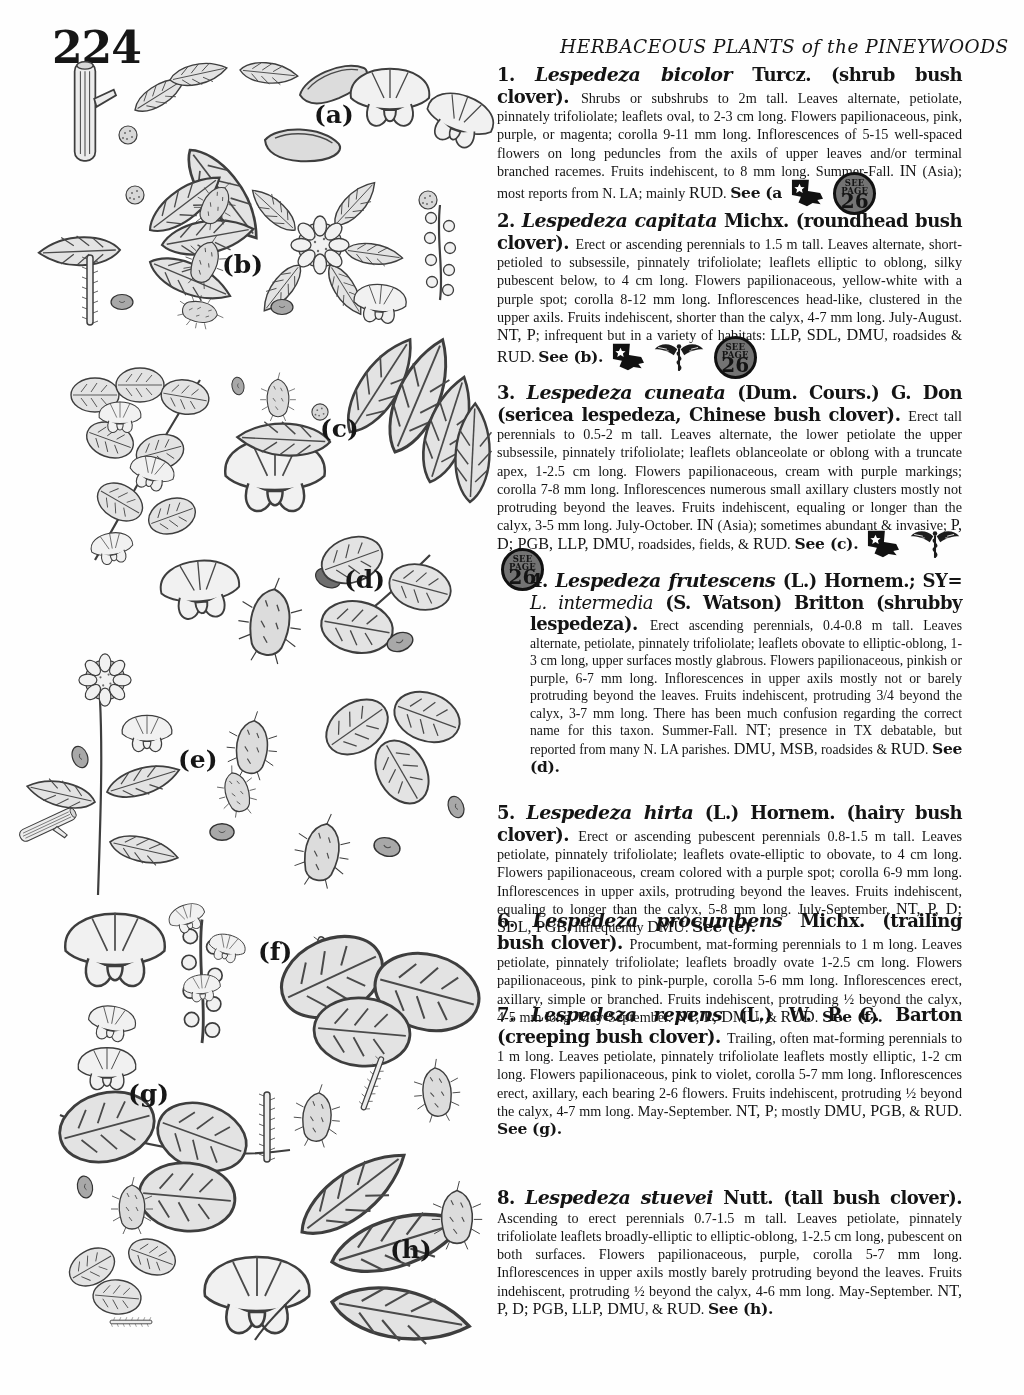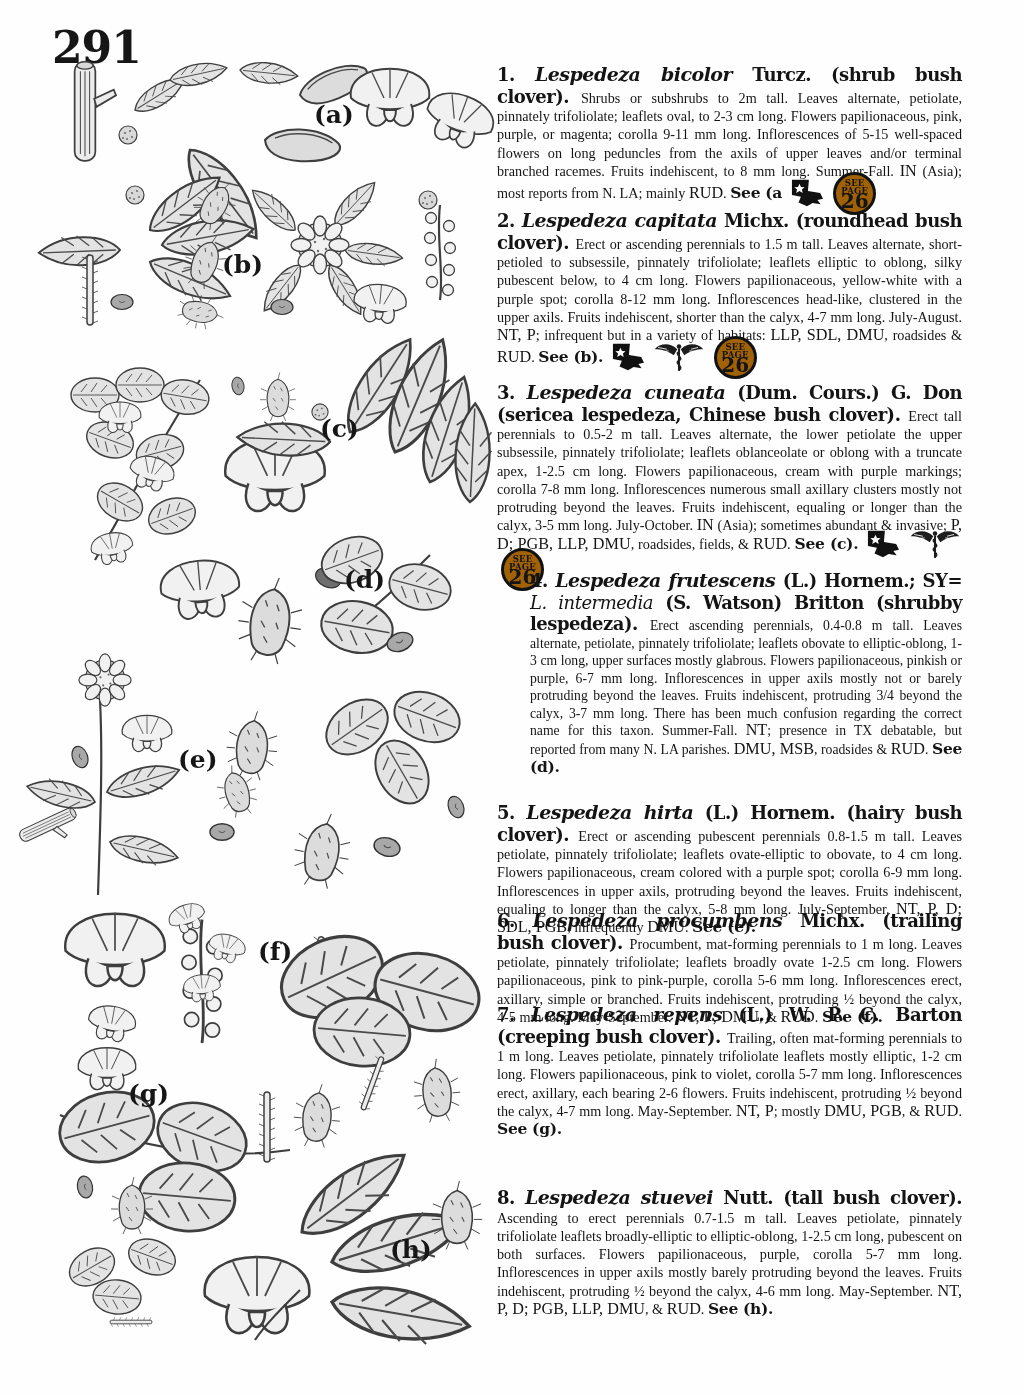--- a/index.html
+++ b/index.html
@@ -35,30 +35,31 @@
   .r.plain{font-family:"Liberation Serif",serif;}
   .r.b{font-family:"DejaVu Serif",serif;font-weight:700;font-size:18px;line-height:21.5px;letter-spacing:-.5px;}
   .r.bi{font-family:"DejaVu Serif",serif;font-weight:700;font-style:italic;font-size:19px;line-height:21.5px;letter-spacing:-.5px;}
   .r.i{font-family:"DejaVu Serif",serif;font-style:italic;font-size:18px;line-height:21.5px;letter-spacing:-.5px;}
   .r.abbr{font-family:"Liberation Serif",serif;font-size:16.2px;}
   .r.see{font-family:"DejaVu Serif",serif;font-weight:700;font-size:15.5px;letter-spacing:-.3px;}
   .e3 .entry-text{font-size:13.7px;line-height:17.5px;margin-left:33px;}
   .entry-text svg.inl{vertical-align:middle;margin:-8px 1px -4px 3px;}
   .badge{display:inline-flex;flex-direction:column;align-items:center;justify-content:center;
         width:37px;height:37px;border:3.5px solid #111;border-radius:50%;vertical-align:middle;
-        margin:-8px 1px -6px 4px;background:#a16207;font-family:"DejaVu Serif",serif;font-weight:700;}
+        margin:-8px 1px -6px 4px;background:#737373;font-family:"DejaVu Serif",serif;font-weight:700;}
   .badge .b1,.badge .b2{font-size:8.5px;line-height:8px;letter-spacing:.2px;}
   .badge .b3{font-size:20px;line-height:13px;}
 </style>
 </head>
 <body>
 
 <div class="page">
 
-  <div class="page-number">291</div>
+  <div class="page-number">224</div>
+  <div class="running-header">HERBACEOUS PLANTS of the PINEYWOODS</div>
 
   <div class="illustration">
     <svg width="497" height="1395" viewBox="0 0 497 1395" xmlns="http://www.w3.org/2000/svg">
       <defs>
         <g id="lf">
           <path class="lfbody" d="M0 0 C9 -12 38 -16 58 -2 C40 13 10 12 0 0 Z"></path>
           <path class="vein" d="M3 0 L55 -2"></path>
           <path class="vein" d="M12 -3 L20 -10 M22 -3 L31 -11 M33 -3 L42 -10 M12 2 L20 9 M22 3 L31 10 M33 3 L42 9"></path>
         </g>
         <g id="rlf">

